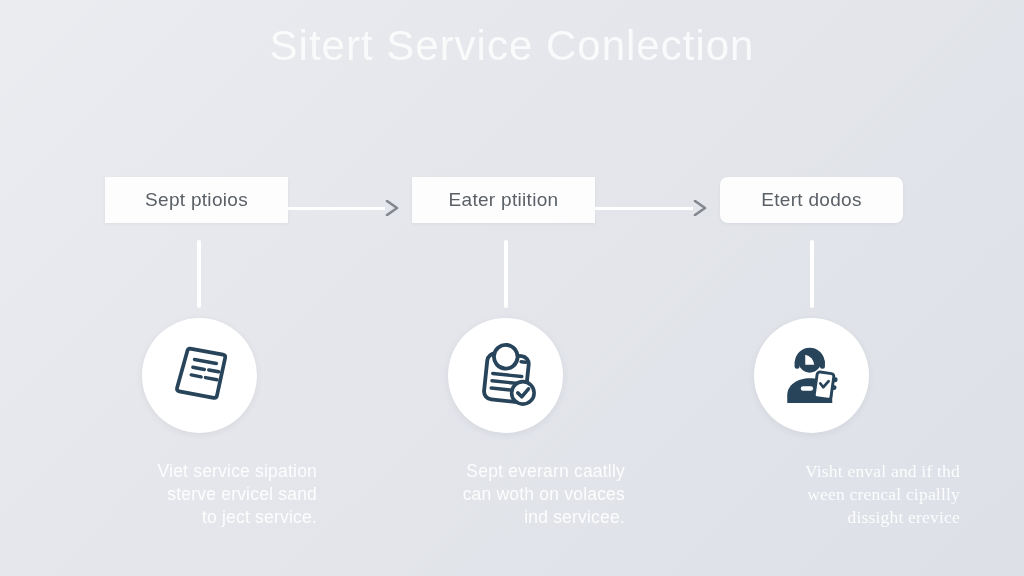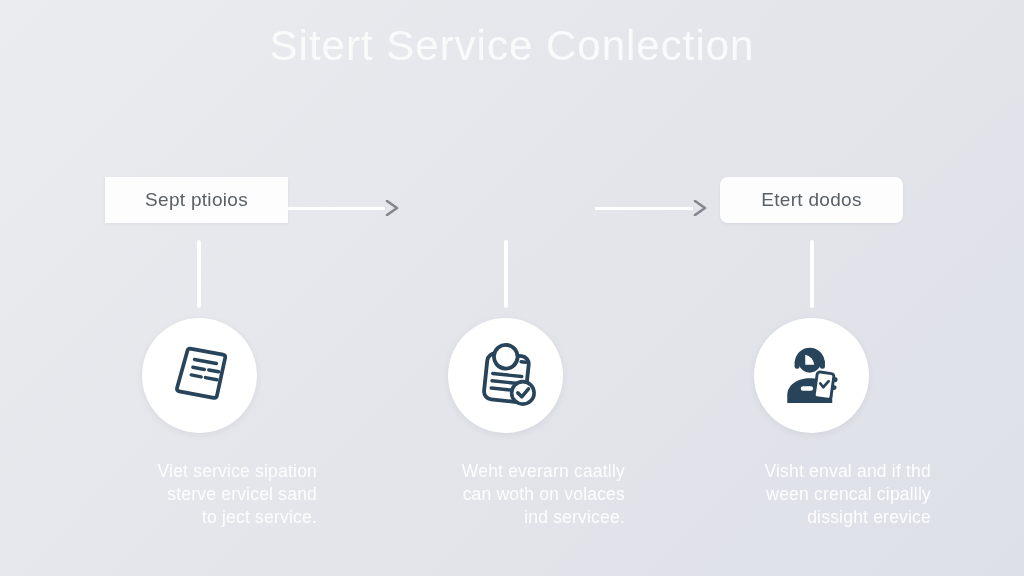--- a/index.html
+++ b/index.html
@@ -93,31 +93,34 @@
     width: 240px;
     text-align: right;
     font-size: 17.5px;
     line-height: 23px;
     color: rgba(255,255,255,0.92);
     white-space: pre-line;
     letter-spacing: 0.2px;
   }
   .desc-1 { left: 77px; }
   .desc-2 { left: 385px; }
-  .desc-3 { left: 691px; }
+  .desc-3 { left: 720px; font-family: Liberation Serif, serif; }
 </style>
 </head>
 <body>
 
 <div class="canvas">
 
   <div class="page-title">Sitert Service Conlection</div>
 
   <div class="step-box box-1">
     <span class="label">Sept ptioios</span>
+  </div>
+  <div class="step-box box-2">
+    <span class="label">Eater ptiition</span>
   </div>
   <div class="step-box box-3">
     <span class="label">Etert dodos</span>
   </div>
 
   <div class="arrow arrow-1">
     <div class="line"></div>
     <svg width="18" height="16" viewBox="0 0 18 16">
       <polyline points="4,1 14,8 4,15" fill="none" stroke="#83878e" stroke-width="2.6" stroke-linecap="round" stroke-linejoin="round"></polyline>
     </svg>
@@ -173,20 +176,20 @@
         <polyline points="39,39 42,42 46,36" fill="none" stroke="#27445a" stroke-width="2.4" stroke-linecap="round" stroke-linejoin="round"></polyline>
         <circle cx="51.5" cy="34" r="2.2" fill="#27445a"></circle>
         <circle cx="51.5" cy="41" r="2.2" fill="#27445a"></circle>
       </g>
     </svg>
   </div>
 
   <div class="step-desc desc-1">Viet service sipation
 sterve ervicel sand
 to ject service.</div>
-  <div class="step-desc desc-2">Weht everarn caatlly
+  <div class="step-desc desc-2">Sept everarn caatlly
 can woth on volaces
 ind servicee.</div>
   <div class="step-desc desc-3">Visht enval and if thd
 ween crencal cipallly
 dissight erevice</div>
 
 </div>
 
 </body></html>

